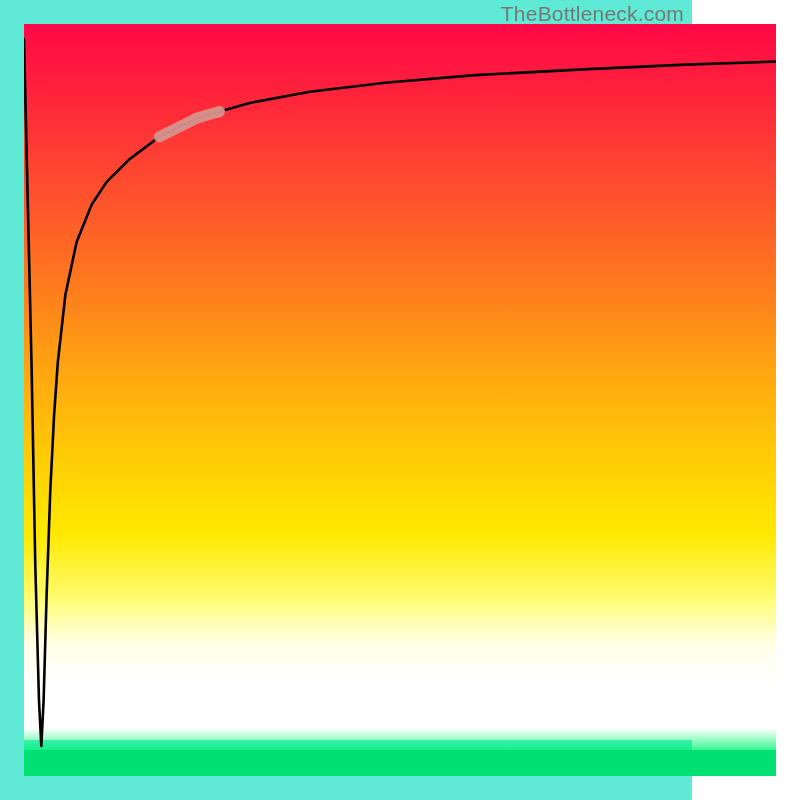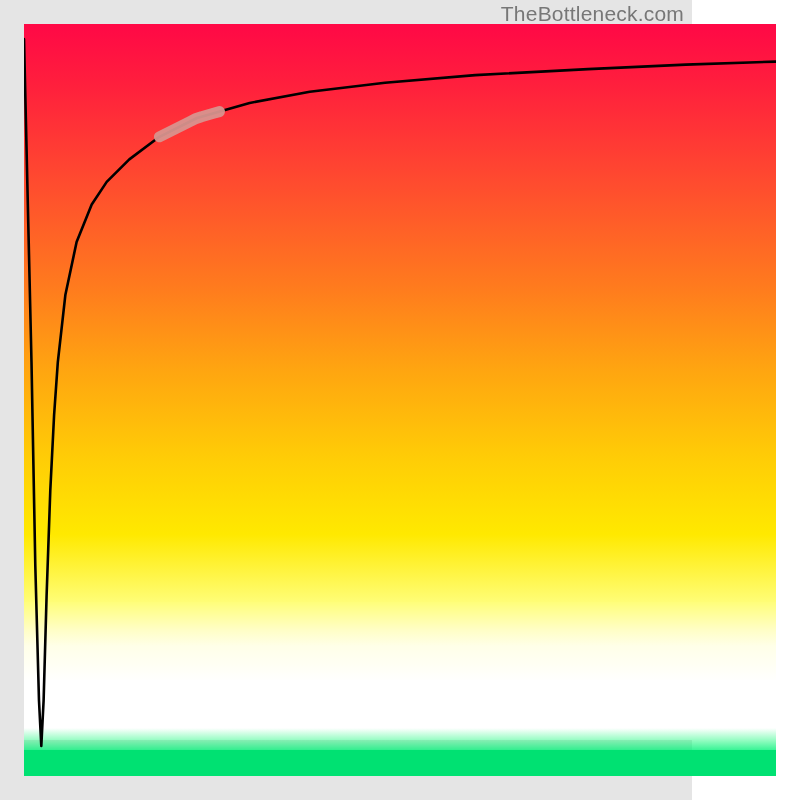--- a/index.html
+++ b/index.html
@@ -8,21 +8,21 @@
     width: 800px;
     height: 800px;
     overflow: hidden;
     background: #fff;
     font-family: Arial, Helvetica, sans-serif;
   }
   .outer {
     position: relative;
     width: 692px;
     height: 800px;
-    background: #e5e5e5;
+    background: #5eead4;
     box-sizing: border-box;
   }
   .plot {
     position: absolute;
     left: 24px;
     top: 24px;
     width: 752px;
     height: 752px;
     overflow: hidden;
   }

